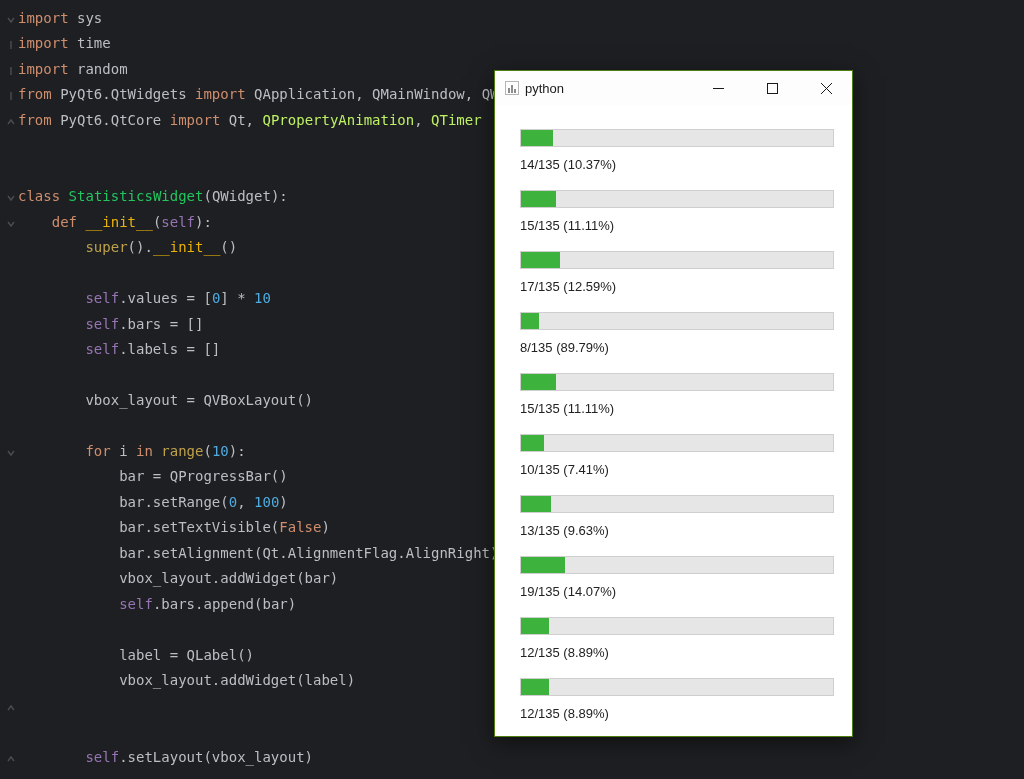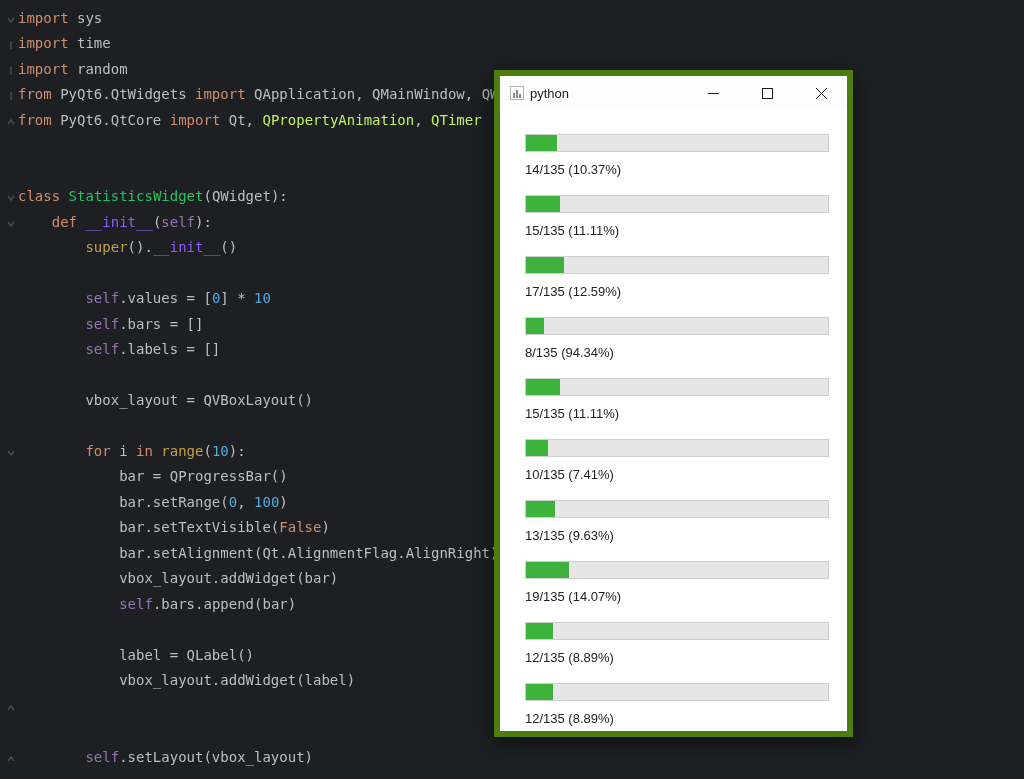--- a/index.html
+++ b/index.html
@@ -25,36 +25,36 @@
       display: inline-block;
       width: 14px;
       text-align: center;
       color: #4a4c52;
       user-select: none;
     }
     .gutter svg { vertical-align: -2px; }
     .kw { color: #cf8e6d; }
     .fn { color: #bfa14a; }
     .num { color: #4fabdf; }
-    .spec { color: #8b5cf6; }
+    .spec { color: #eab308; }
     .self { color: #9775b4; }
     .ident { color: #22c55e; }
     .dim { color: #bef264; }
     .op { color: #bcbec4; }
     .code-line { padding-left: 4px; }
 
     
     .appwin {
       position: absolute;
       left: 494px;
       top: 70px;
       width: 359px;
       height: 667px;
       background: #ffffff;
-      border: 6px solid #4d7c0f;
+      border: 1px solid #4d7c0f;
       box-shadow: 0 6px 22px rgba(0,0,0,0.5);
       font-family: "Segoe UI", Arial, sans-serif;
       color: #1a1a1a;
       font-size: 13px;
     }
     .titlebar {
       height: 34px;
       display: flex;
       align-items: center;
       padding: 0 6px 0 10px;
@@ -173,21 +173,21 @@
       <div class="row">
         <div class="pbar">
           <div class="fill" style="width:12.592592592592592%"></div>
         </div>
         <div class="plabel">17/135 (12.59%)</div>
       </div>
       <div class="row">
         <div class="pbar">
           <div class="fill" style="width:5.9259259259259265%"></div>
         </div>
-        <div class="plabel">8/135 (94.34%)</div>
+        <div class="plabel">8/135 (89.79%)</div>
       </div>
       <div class="row">
         <div class="pbar">
           <div class="fill" style="width:11.11111111111111%"></div>
         </div>
         <div class="plabel">15/135 (11.11%)</div>
       </div>
       <div class="row">
         <div class="pbar">
           <div class="fill" style="width:7.4074074074074066%"></div>

